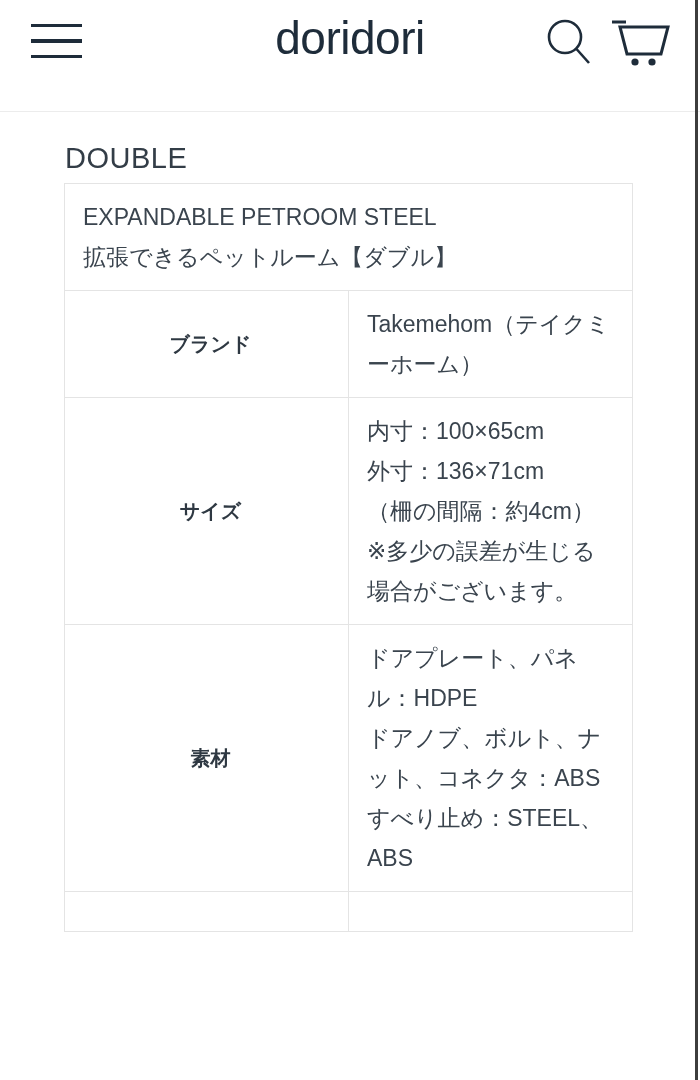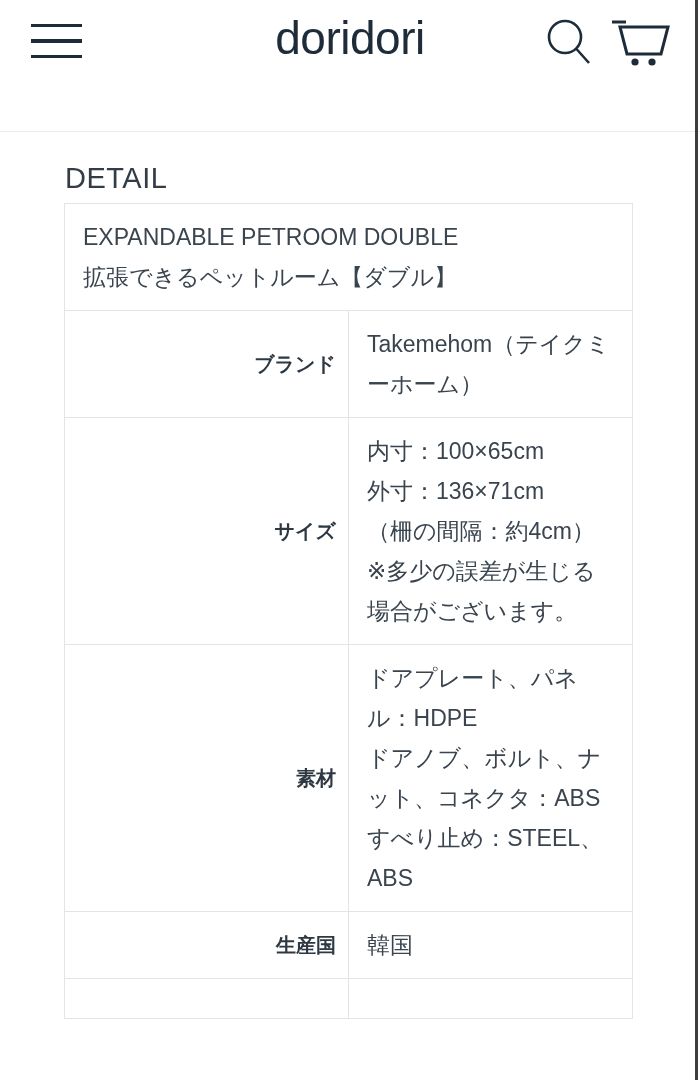--- a/index.html
+++ b/index.html
@@ -5,21 +5,21 @@
   * { margin: 0; padding: 0; box-sizing: border-box; }
   html, body {
     width: 700px; height: 1080px;
     background: #ffffff;
     overflow: hidden;
     font-family: "Liberation Sans", "DejaVu Sans", sans-serif;
   }
   
   .header {
     position: relative;
-    width: 700px; height: 132px;
+    width: 700px; height: 112px;
     background: #ffffff;
     border-bottom: 1px solid #ececec;
   }
   .menu-btn {
     position: absolute; left: 31px; top: 24px;
     width: 51px; height: 34px;
     background: none; border: none; cursor: pointer;
     display: flex; flex-direction: column; justify-content: space-between;
   }
   .menu-btn span { display: block; width: 51px; height: 3.4px; background: #1e2c3a; }
@@ -42,21 +42,21 @@
   table.spec {
     width: 569px;
     border-collapse: collapse;
     table-layout: fixed;
   }
   table.spec th, table.spec td { border: 1px solid #e4e4e4; vertical-align: middle; }
   table.spec th {
     width: 286px;
     padding: 13px 12px 13px 20px;
     font-size: 20px; font-weight: 700; color: #2e3842;
-    text-align: right; line-height: 30px;
+    text-align: center; line-height: 30px;
   }
   table.spec td {
     padding: 13px 14px 13px 18px;
     font-size: 23px; font-weight: 400; color: #3a444e;
     line-height: 40px;
     white-space: pre-line;
     word-break: break-all;
   }
   td.product-name { padding-left: 20px; }
   tr.partial-row th, tr.partial-row td { height: 40px; }
@@ -94,49 +94,45 @@
         <path d="M3 7 H17" stroke="#1e2c3a" stroke-width="3"></path>
         <path d="M11 12 H59 L52 39 H18 L11 12 Z" stroke="#1e2c3a" stroke-width="3" stroke-linejoin="miter"></path>
         <circle cx="26" cy="47" r="3.6" fill="#1e2c3a"></circle>
         <circle cx="43" cy="47" r="3.6" fill="#1e2c3a"></circle>
       </svg>
     </span>
   </button>
 </header>
 
 <main class="main">
-  <h2 class="detail-heading">DETAIL</h2>
+  <h2 class="detail-heading">DOUBLE</h2>
 
   <table class="spec">
     <tbody>
       <tr>
-        <td class="product-name" colspan="2">EXPANDABLE PETROOM DOUBLE
+        <td class="product-name" colspan="2">EXPANDABLE PETROOM STEEL
 拡張できるペットルーム【ダブル】</td>
       </tr>
       <tr>
         <th>ブランド</th>
         <td>Takemehom（テイクミーホーム）</td>
       </tr>
       <tr>
         <th>サイズ</th>
         <td>内寸：100×65cm
 外寸：136×71cm
 （柵の間隔：約4cm）
 ※多少の誤差が生じる場合がございます。</td>
       </tr>
       <tr>
         <th>素材</th>
         <td>ドアプレート、パネル：HDPE
 ドアノブ、ボルト、ナット、コネクタ：ABS
 すべり止め：STEEL、ABS</td>
       </tr>
-      <tr>
-        <th>生産国</th>
-        <td>韓国</td>
-      </tr>
       <tr class="partial-row">
         <th></th>
         <td></td>
       </tr>
     </tbody>
   </table>
 </main>
 
 <div class="right-edge"></div>
 

